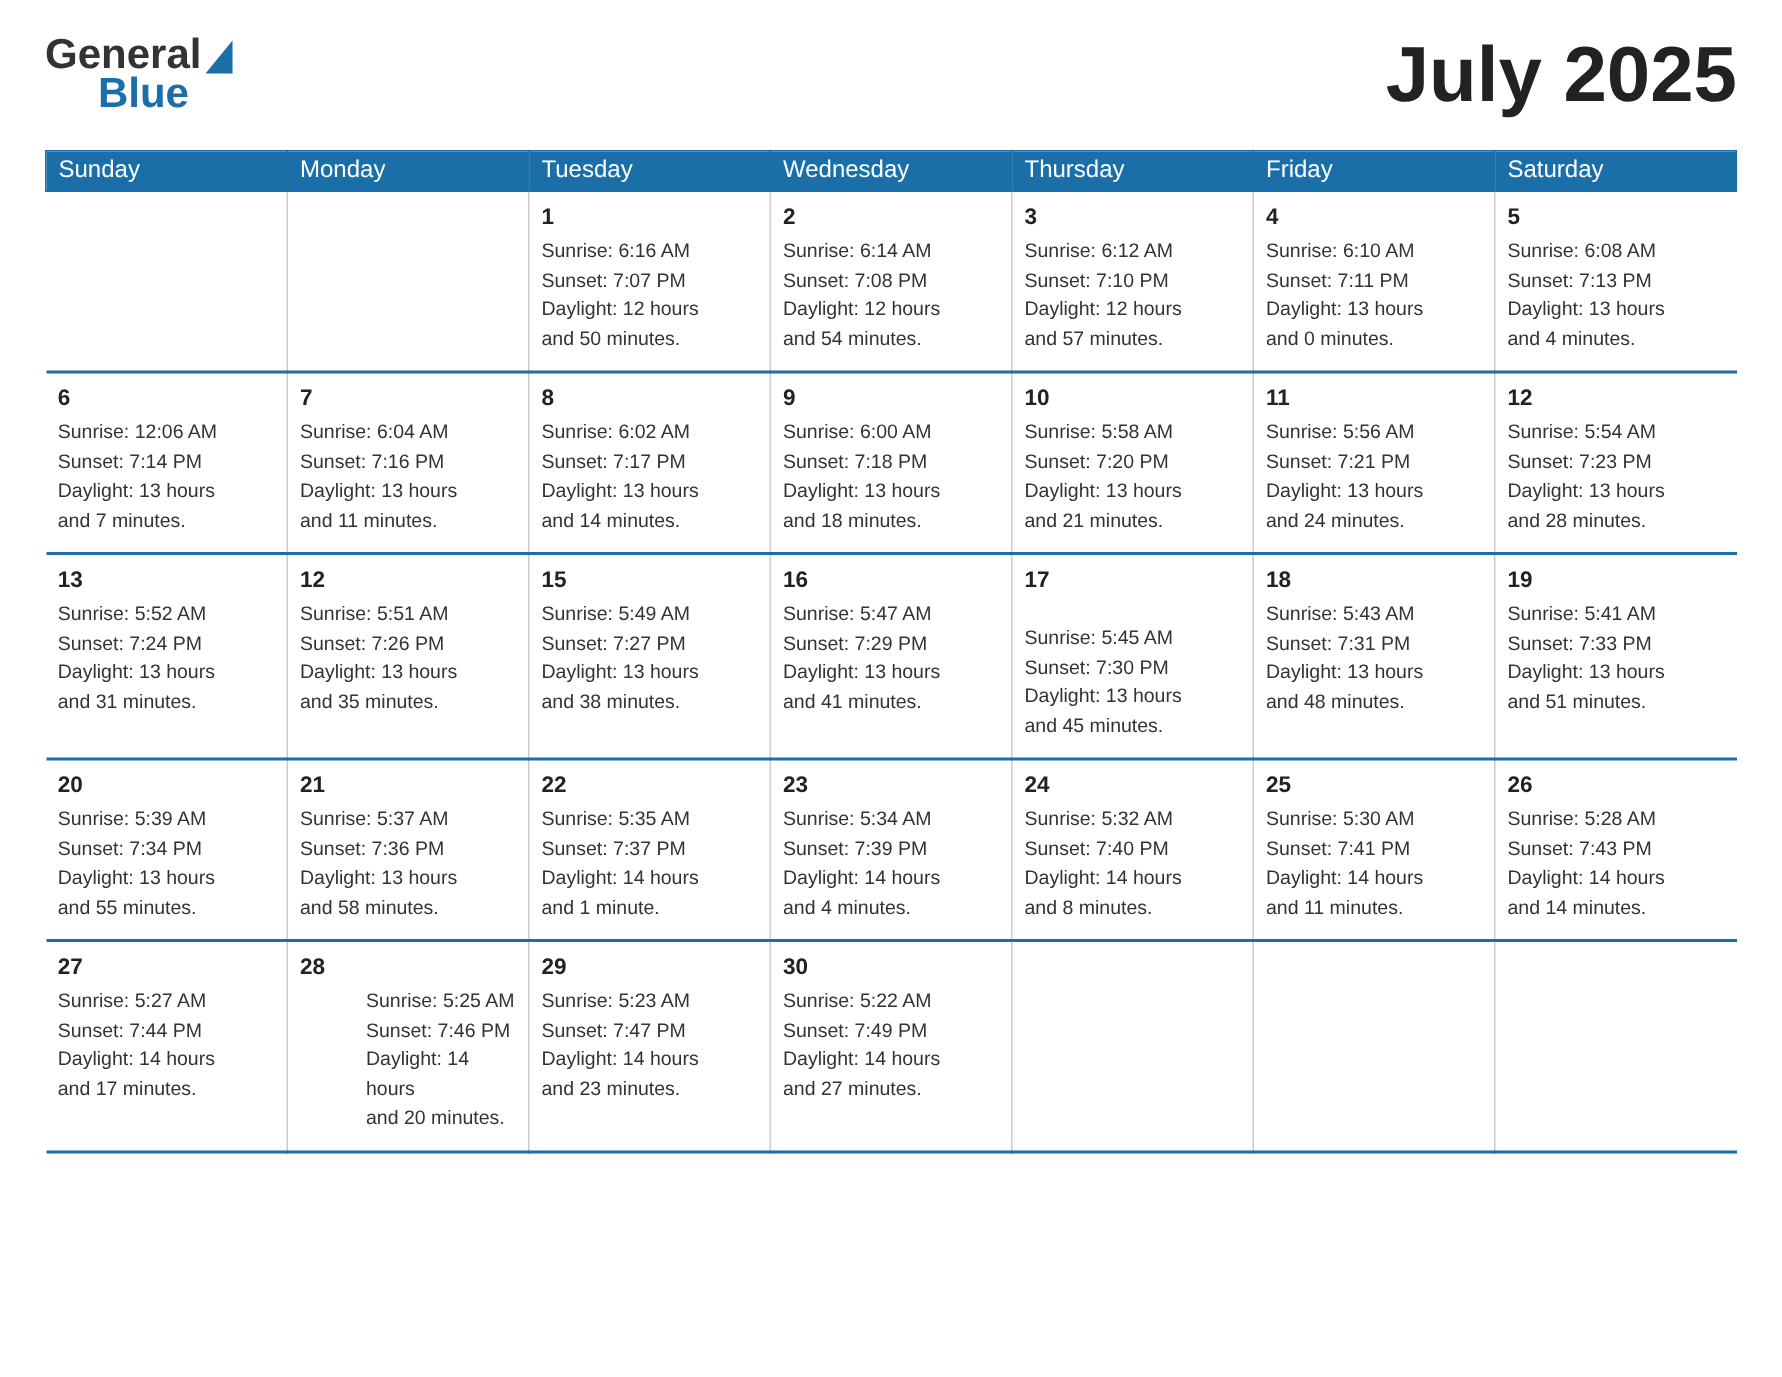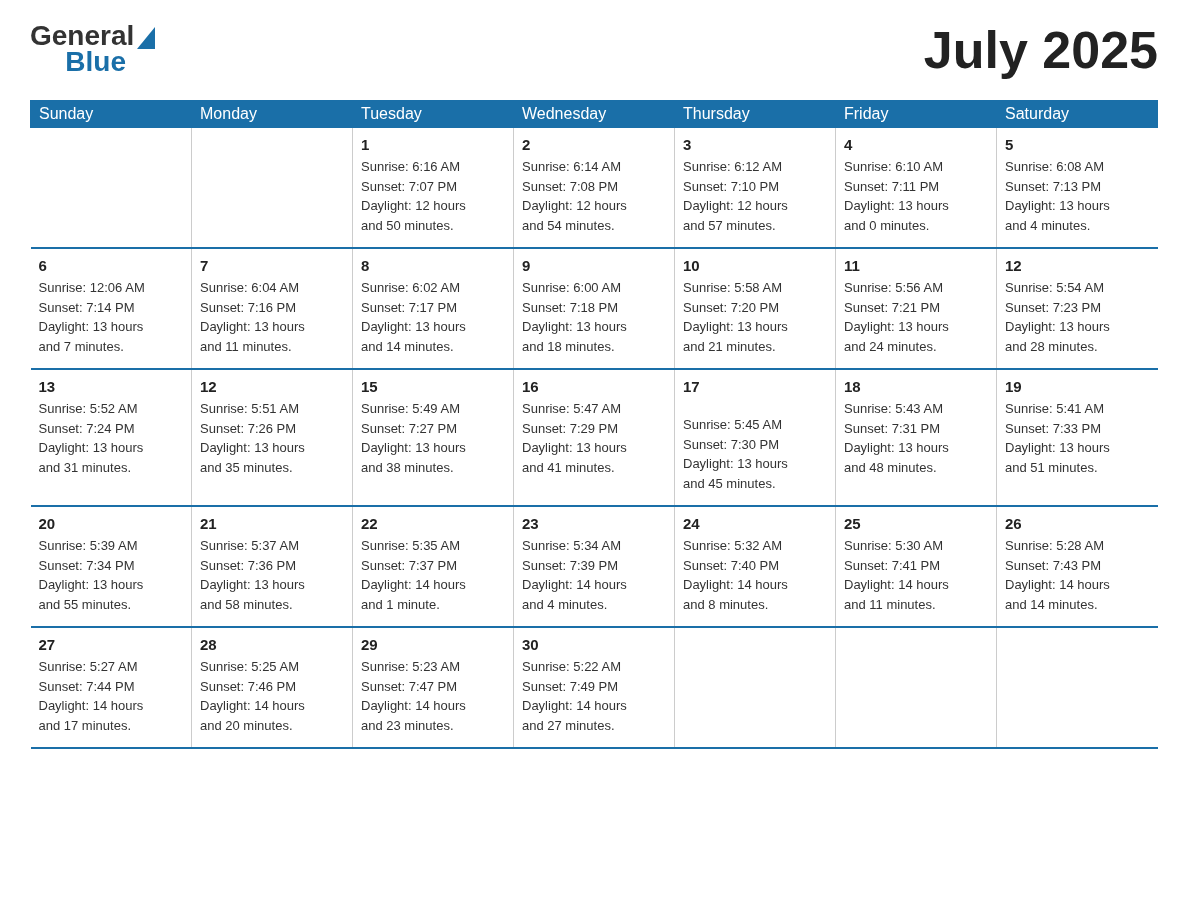--- a/index.html
+++ b/index.html
@@ -326,21 +326,21 @@
       <tr>
         <td>
           <span class="day-num">27</span>
           <div class="day-info" style="white-space: pre-line;">Sunrise: 5:27 AM
 Sunset: 7:44 PM
 Daylight: 14 hours
 and 17 minutes.</div>
         </td>
         <td>
           <span class="day-num">28</span>
-          <div class="day-info" style="white-space: pre-line;">Sunrise: 5:25 AM
+          <div class="day-info" style="white-space: pre-line; margin-left: 44px;">Sunrise: 5:25 AM
 Sunset: 7:46 PM
 Daylight: 14 hours
 and 20 minutes.</div>
         </td>
         <td>
           <span class="day-num">29</span>
           <div class="day-info" style="white-space: pre-line;">Sunrise: 5:23 AM
 Sunset: 7:47 PM
 Daylight: 14 hours
 and 23 minutes.</div>

